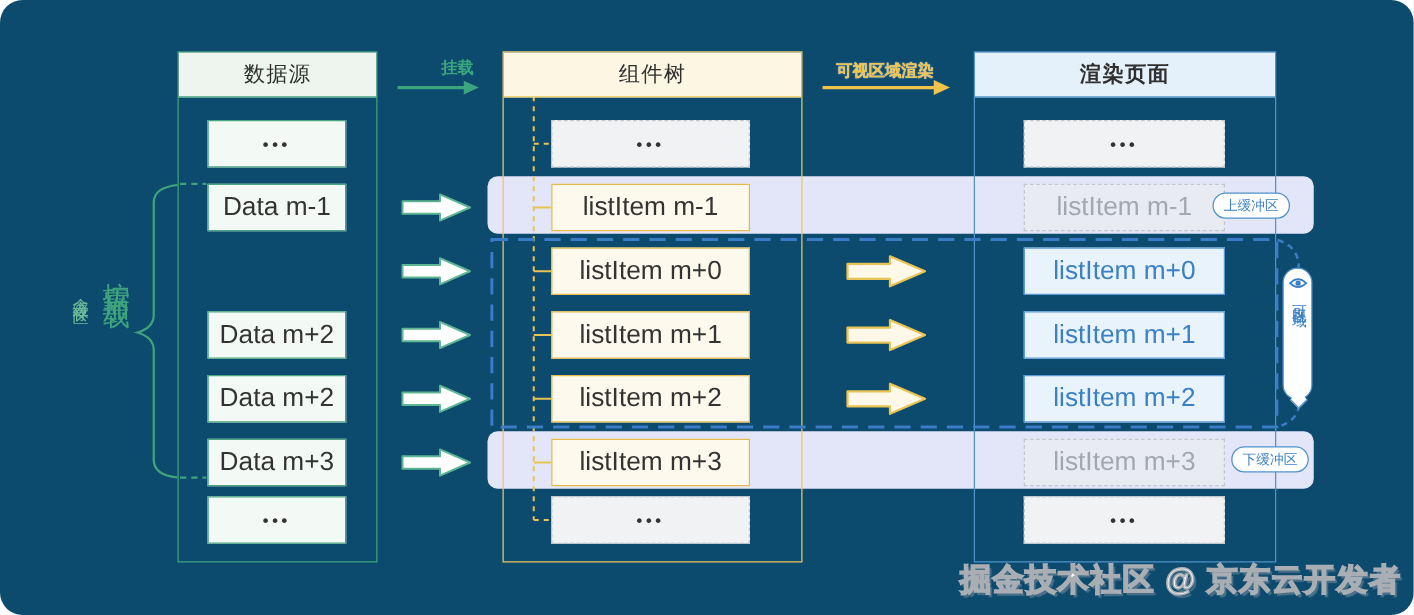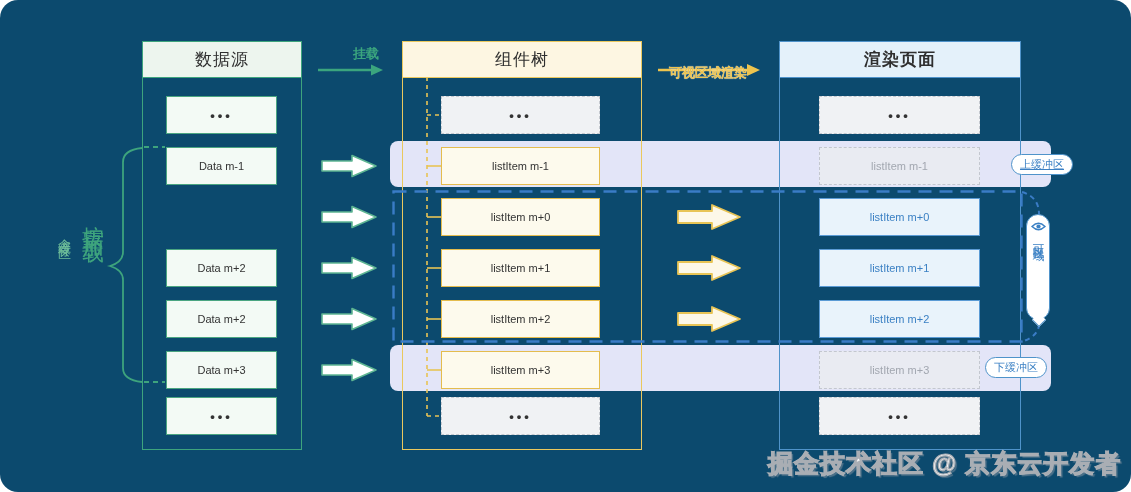--- a/index.html
+++ b/index.html
@@ -14,42 +14,42 @@
   .col-header{position:absolute;left:0;top:0;width:100%;height:36px;border-bottom:1.5px solid;box-sizing:border-box;
     display:flex;align-items:center;justify-content:center;font-size:17px;font-weight:500;color:#2f2f2f;letter-spacing:1px;}
   #col-data{left:142px;width:160px;border-color:#3ea47d;}
   #col-data .col-header{background:#edf5ee;border-color:#3ea47d;}
   #col-tree{left:402px;width:240px;border-color:#eac85e;}
   #col-tree .col-header{background:#fdf6e2;border-color:#eac85e;}
   #col-render{left:779px;width:242px;border-color:#4f93ca;}
   #col-render .col-header{background:#e4f1fa;border-color:#4f93ca;font-weight:bold;}
   
   .item{position:absolute;height:38px;box-sizing:border-box;display:flex;align-items:center;justify-content:center;
-    font-size:11px;z-index:3;}
+    font-size:21px;z-index:3;}
   .item.green{border:1.5px solid #4aa581;background:#f3faf5;color:#333;}
   .item.yellow{border:1.5px solid #e4bc4e;background:#fdfaed;color:#333;}
   .item.blue{border:1.5px solid #5b9bd5;background:#e9f3fb;color:#3b80c4;}
   .item.grayd{border:1.5px dashed #c5c9cf;background:#f0f2f4;color:#333;}
   .item.graydim{border:1.5px dashed #c3c7cf;background:rgba(234,236,241,0.85);color:#a2a7b0;}
   .c1{left:166px;width:111px;}
   .c2{left:441px;width:159px;}
   .c3{left:819px;width:161px;}
   .dots{font-weight:bold;letter-spacing:3px;font-size:13px;color:#2b2b2b;line-height:1;}
   
   .flow-label{position:absolute;font-size:13px;font-weight:bold;z-index:6;white-space:nowrap;}
   #mount-label{left:323px;top:45px;width:56px;text-align:right;color:#3ba57e;}
-  #render-label{left:652px;top:48px;width:112px;text-align:center;color:#eec44e;text-shadow:0 0 1px #fff;margin-top:16px;}
+  #render-label{left:652px;top:48px;width:112px;text-align:center;color:#eec44e;text-shadow:0 0 1px #fff;}
   
   .vtext{writing-mode:vertical-rl;text-orientation:upright;position:absolute;z-index:6;}
   #on-demand{left:78px;top:208px;height:118px;font-size:22px;color:#3ea47d;letter-spacing:5px;font-weight:500;}
   #with-cache{left:55px;top:228px;height:72px;font-size:13px;color:#6dbd99;letter-spacing:3px;}
   
   .pill{position:absolute;width:62px;height:21px;border:1.5px solid #4f93ca;border-radius:12px;background:#fff;
     display:flex;align-items:center;justify-content:center;font-size:11px;color:#3b80c4;z-index:6;box-sizing:border-box;white-space:nowrap;}
-  #upper-pill{left:1011px;top:154px;text-decoration:underline;}
+  #upper-pill{left:970px;top:154px;}
   #lower-pill{left:985px;top:357px;}
   
   #visible-pill{position:absolute;left:1026px;top:214px;width:24px;height:106px;border:1.5px solid #4f93ca;border-radius:13px;
     background:#fff;z-index:6;box-sizing:border-box;display:flex;flex-direction:column;align-items:center;padding-top:6px;}
   #visible-pill .vlabel{writing-mode:vertical-rl;text-orientation:upright;font-size:11.5px;color:#3b80c4;letter-spacing:2px;margin-top:3px;font-weight:500;}
   #visible-notch{position:absolute;left:1034px;top:315px;width:9px;height:9px;background:#fff;
     border-right:1.5px solid #4f93ca;border-bottom:1.5px solid #4f93ca;transform:rotate(45deg);z-index:7;}
   
   svg.layer{position:absolute;left:0;top:0;pointer-events:none;}
   #svg-under{z-index:2;}

